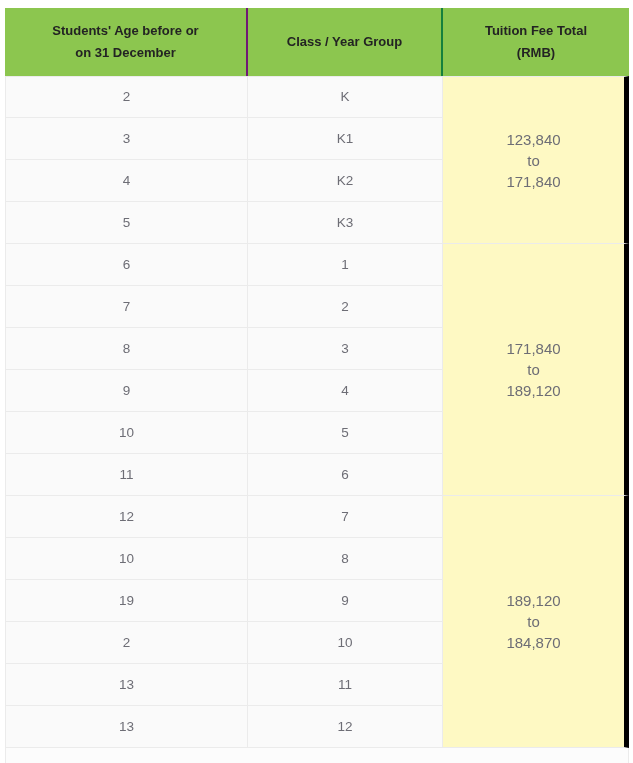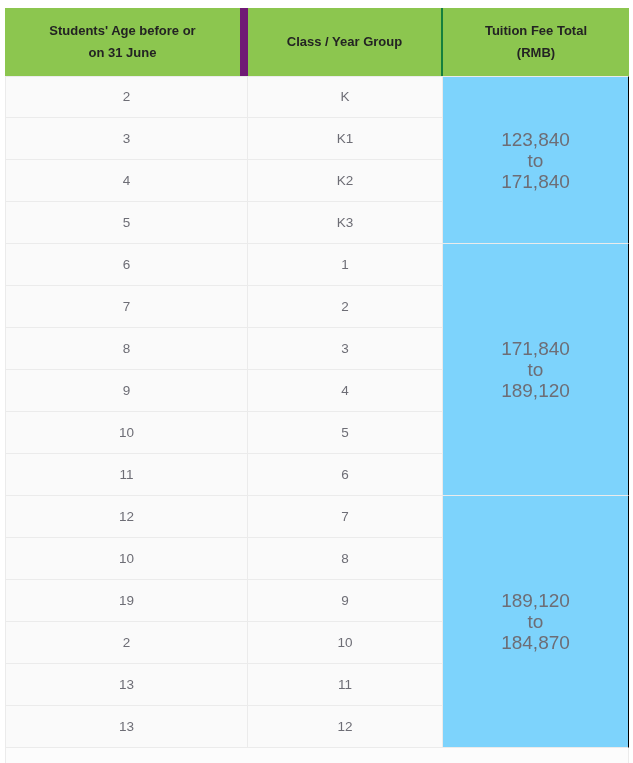--- a/index.html
+++ b/index.html
@@ -36,21 +36,21 @@
     font-size: 13px;
     font-weight: bold;
     line-height: 22px;
     text-align: center;
     height: 68px;
     padding: 0 10px;
     vertical-align: middle;
     border: 0;
     box-sizing: border-box;
   }
-  thead th.col-age    { width: 243px; border-right: 8px solid #701a75; text-align: center; }
+  thead th.col-age    { width: 243px; border-right: 2px solid #701a75; text-align: center; }
   thead th.col-class  { width: 195px; border-right: 2px solid #15803d; }
   thead th.col-fee    { width: 186px; }
 
   
   tbody td {
     font-size: 13.5px;
     line-height: 22px;
     color: #6d6d75;
     text-align: center;
     height: 42px;
@@ -62,24 +62,24 @@
     padding: 0 6px;
     font-weight: normal;
   }
   tbody td.cell-age {
     border-left: 1px solid #ebebeb;
   }
   tbody tr:first-child td {
     border-top: 1px solid #ebebeb;
   }
   tbody td.cell-fee {
-    background: #7dd3fc;
-    border-right: 1px solid #000000;
+    background: #fef9c3;
+    border-right: 5px solid #000000;
     line-height: 21px;
-    font-size: 19px;
+    font-size: 15px;
   }
   tbody td.cell-fee .fee-line { display: block; }
 
   
   tbody td.cell-note {
     background: #fcfcfc;
     text-align: left;
     height: 75px;
     padding: 14px 14px 14px 11px;
     font-size: 13.5px;
@@ -93,21 +93,21 @@
 </style>
 </head>
 <body>
 
 <div class="fee-table-wrap">
   <table class="fee-table">
     <thead>
       <tr>
         <th class="col-age">
           <span>Students' Age before or</span><br>
-          <span>on 31 June</span>
+          <span>on 31 December</span>
         </th>
         <th class="col-class">
           <span>Class / Year Group</span>
         </th>
         <th class="col-fee">
           <span>Tuition Fee Total</span><br>
           <span>(RMB)</span>
         </th>
       </tr>
     </thead>

